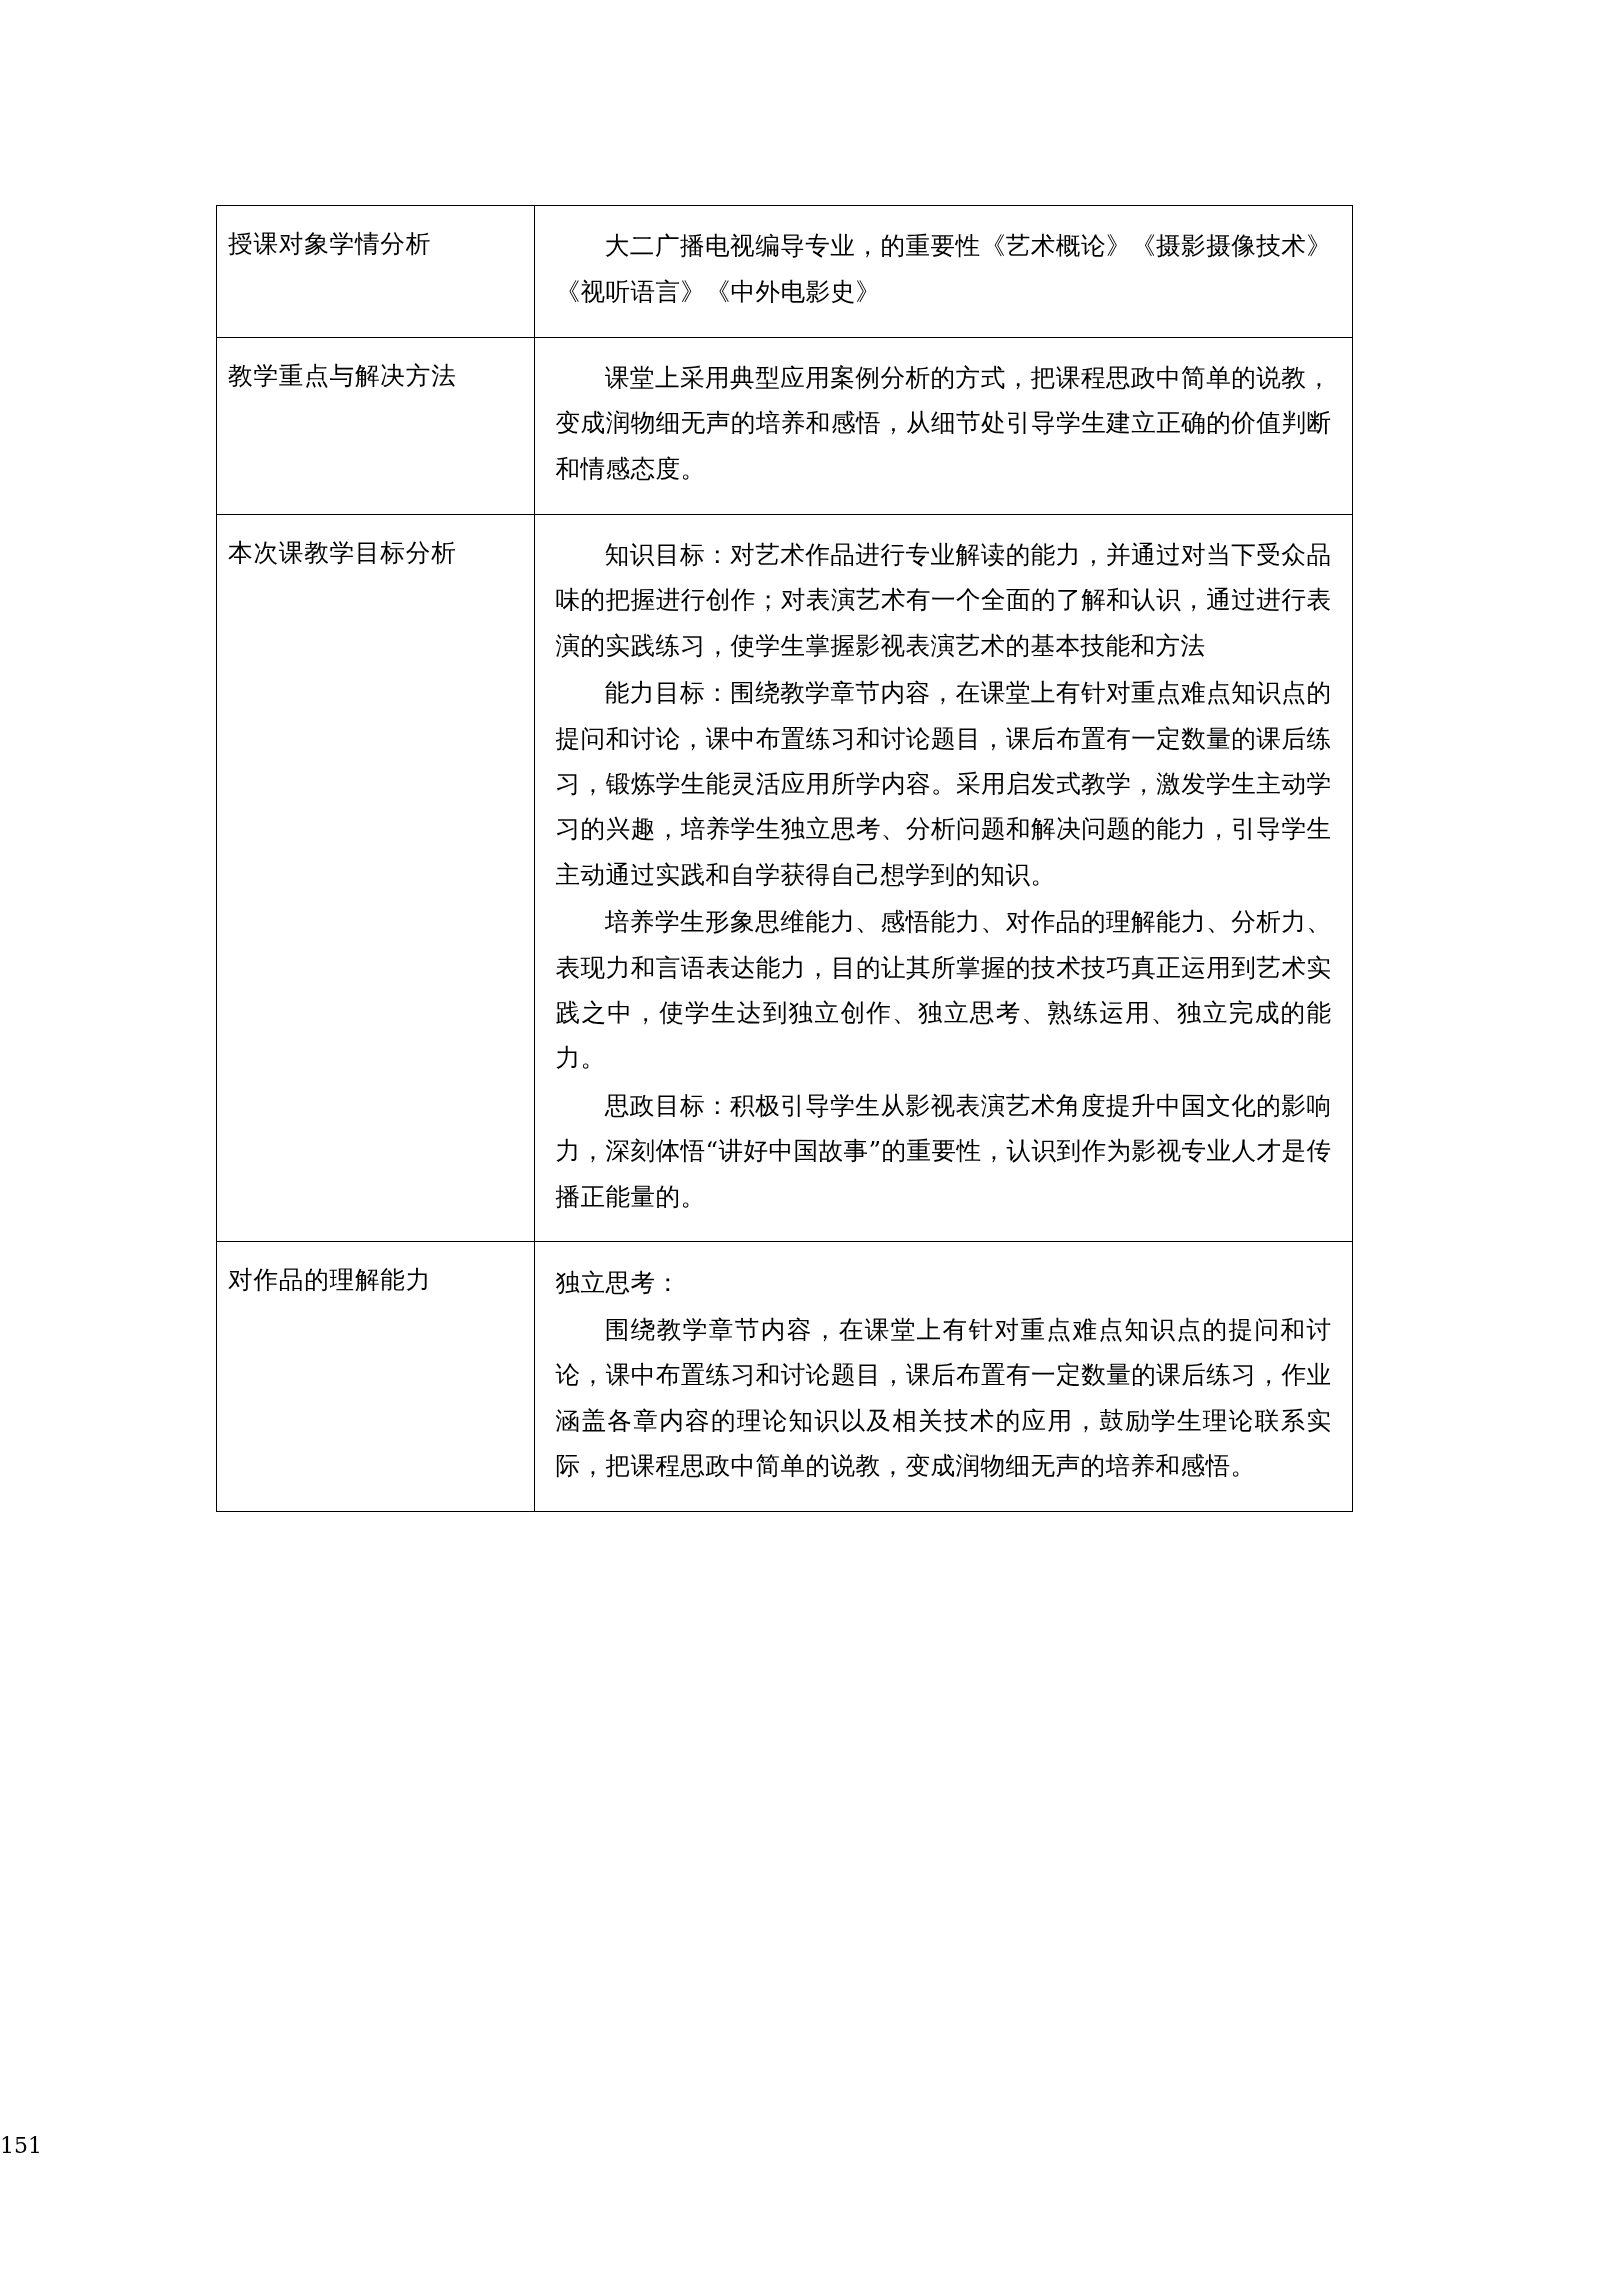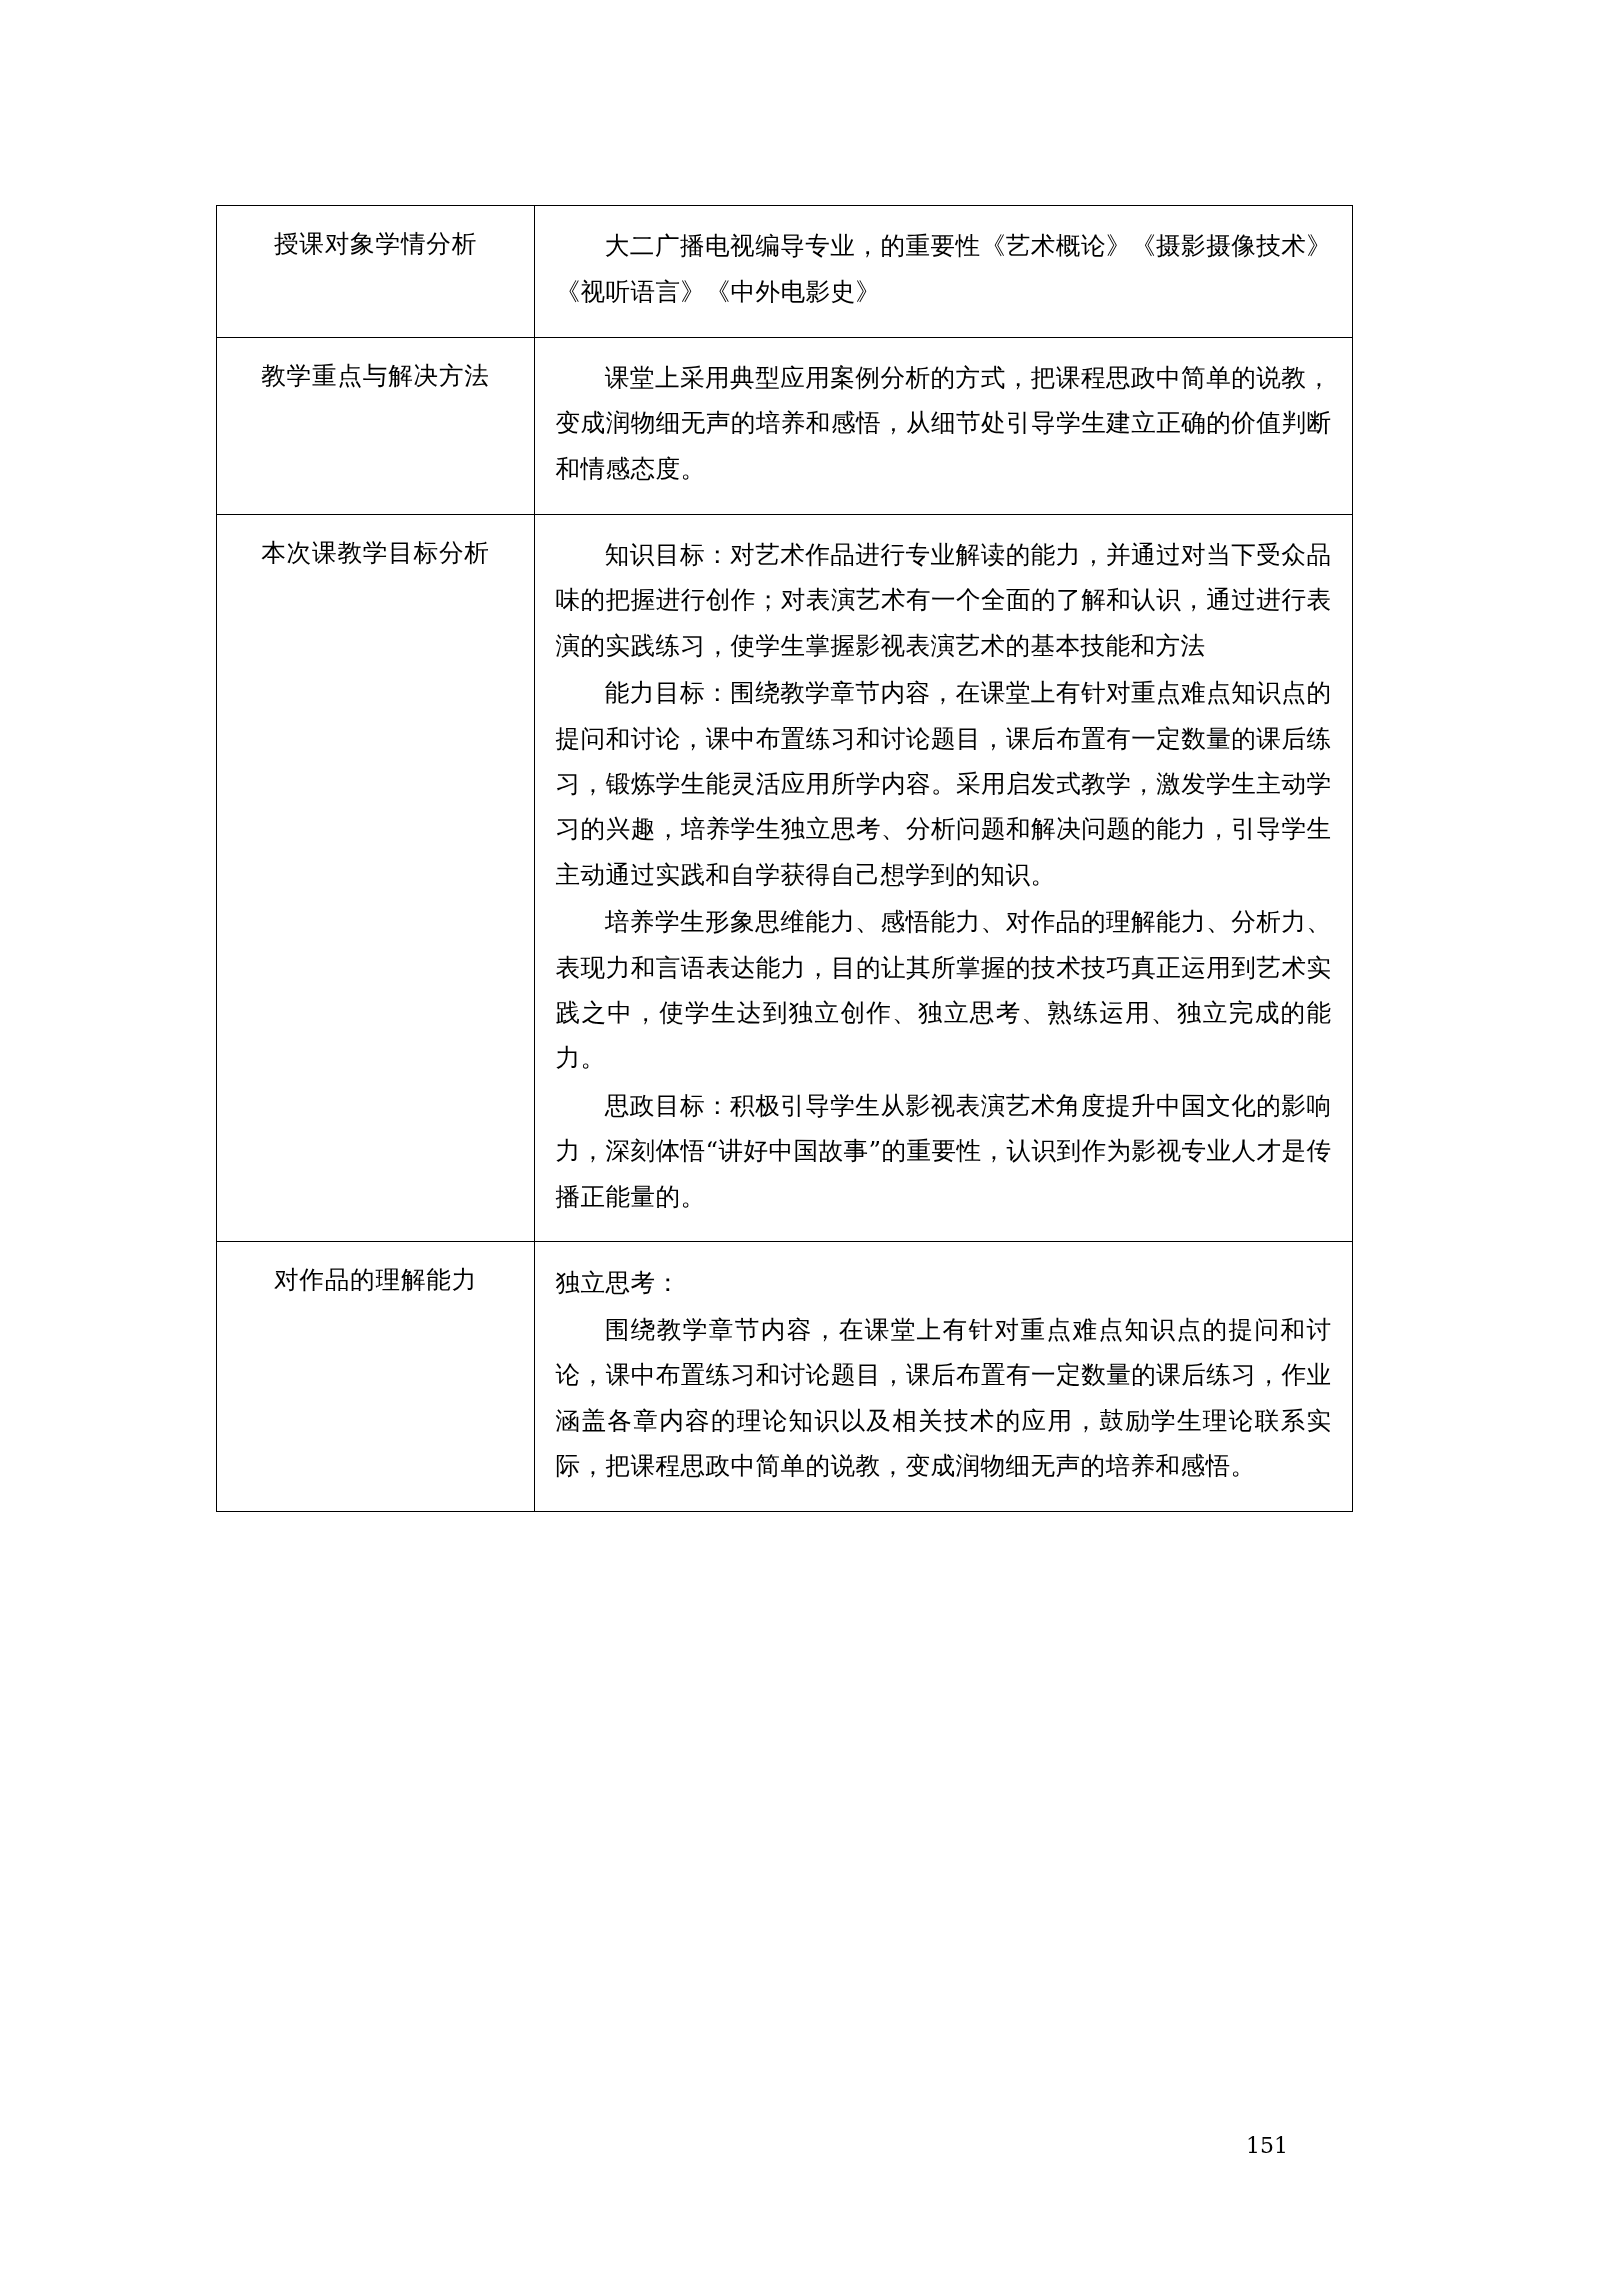--- a/index.html
+++ b/index.html
@@ -35,21 +35,20 @@
     vertical-align: top;
     padding: 0;
   }
   .col-label {
     width: 317px;
   }
   .col-content {
     width: 817px;
   }
   .label-cell {
-    text-align: center;
     font-size: 24.6px;
     line-height: 1.55;
     padding: 19px 11px 19px 11px;
     letter-spacing: 0.8px;
   }
   .content-cell {
     font-size: 24.6px;
     line-height: 1.85;
     padding: 17.4px 20.6px 20.6px 20.6px;
     text-align: justify;
@@ -60,21 +59,21 @@
     text-indent: 2em;
   }
   .content-cell p.noindent {
     text-indent: 0;
   }
   .page-number {
     position: absolute;
     left: 0;
     top: 2133px;
     width: 1288px;
-    text-align: right;
+    text-align: left;
     font-size: 22px;
     font-family: "DejaVu Serif", "Liberation Serif", serif;
     color: #000;
   }
 </style>
 </head>
 <body>
 
 <div class="page">
 

